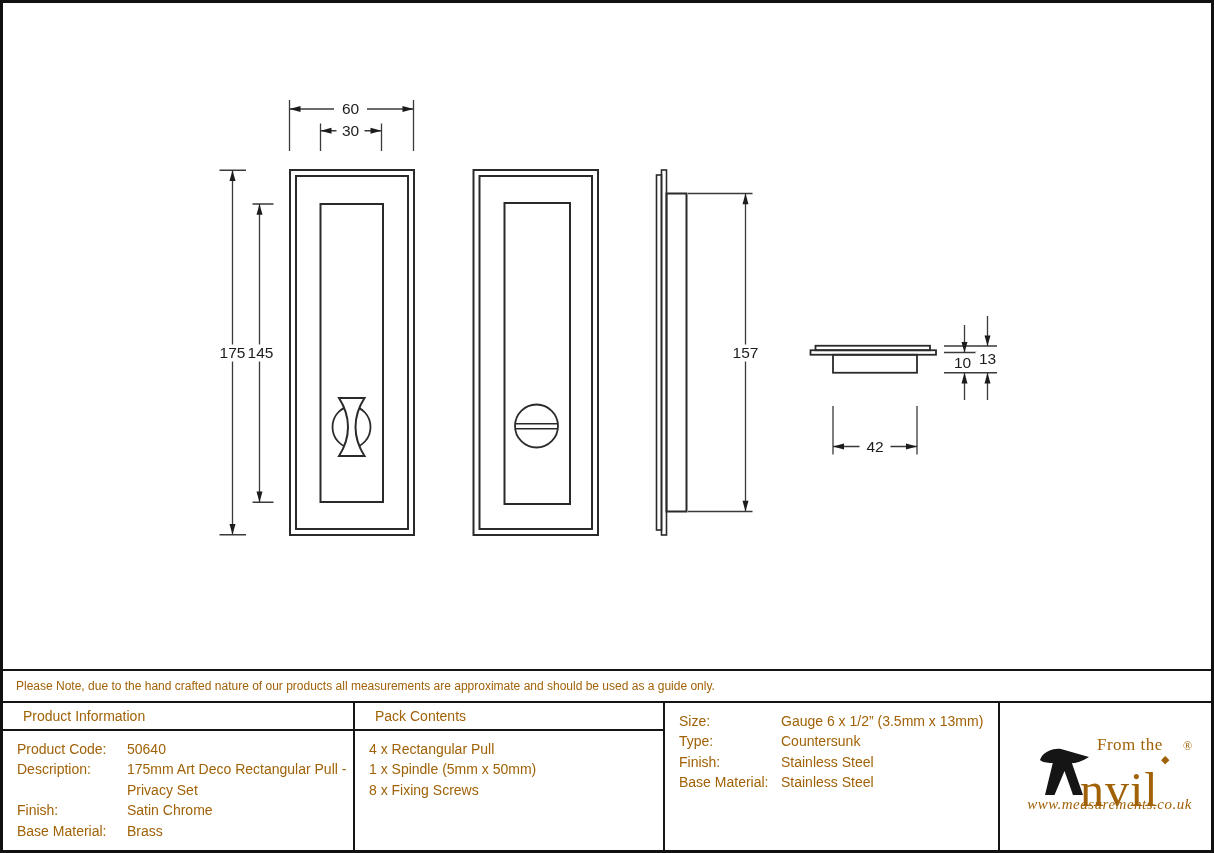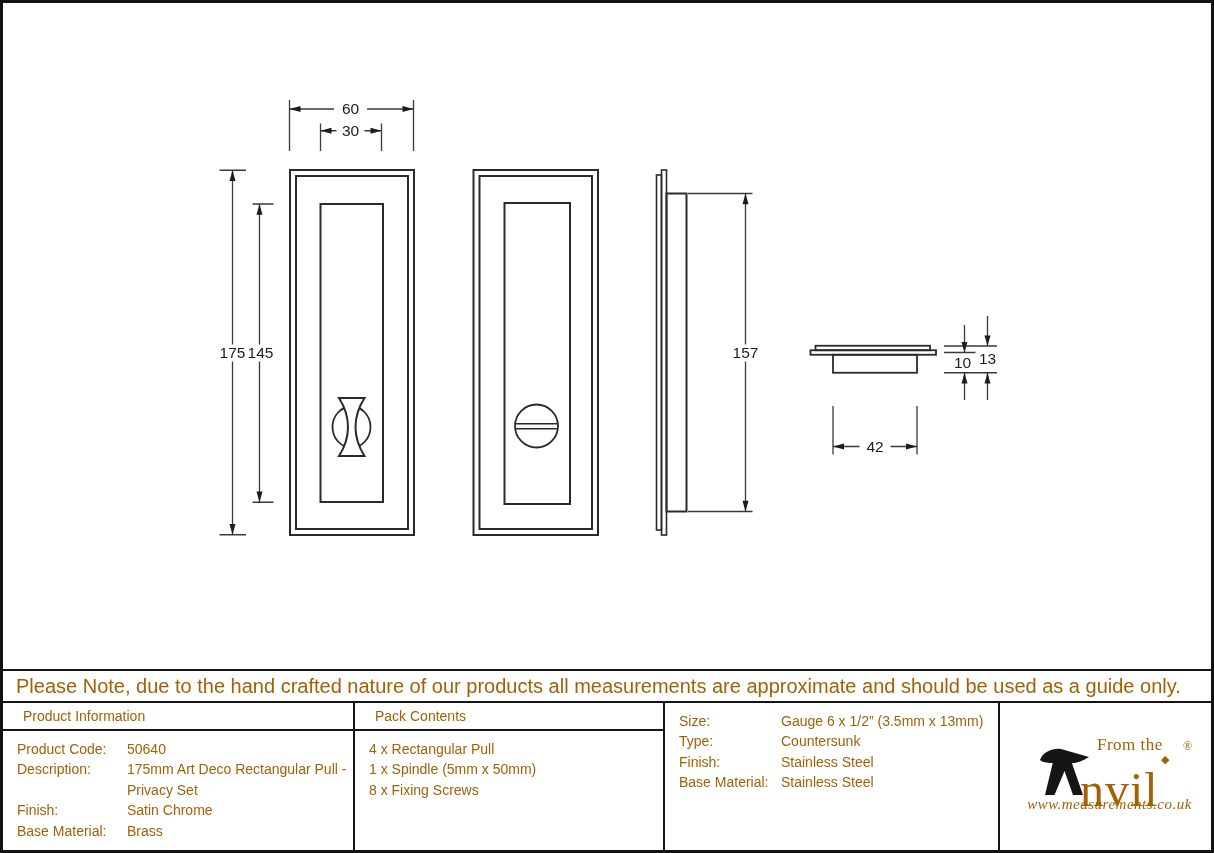--- a/index.html
+++ b/index.html
@@ -10,21 +10,21 @@
     background:#fff;
     font-family:"Liberation Sans",sans-serif;
     color:#a16207;
     overflow:hidden;
   }
   svg text{font-family:"Liberation Sans",sans-serif;font-size:15.5px;fill:#1c1c1c;}
   .note-row{
     position:absolute;left:0;right:0;top:666px;height:30px;
     border-top:2px solid #151515;border-bottom:2px solid #151515;
     display:flex;align-items:center;padding-left:13px;
-    font-size:20px;
+    font-size:12px;
     text-align:right;
   }
   .tables{position:absolute;left:0;right:0;top:700px;bottom:0;display:flex;}
   .col{position:relative;box-sizing:content-box;}
   .col-divider{border-right:2px solid #151515;}
   .col-w1{width:350px;} .col-w2{width:308px;} .col-w3{width:333px;} .col-w4{flex:1;}
   .col-header{
     height:26px;border-bottom:2px solid #151515;
     display:flex;align-items:center;padding-left:20px;font-size:14px;
   }

